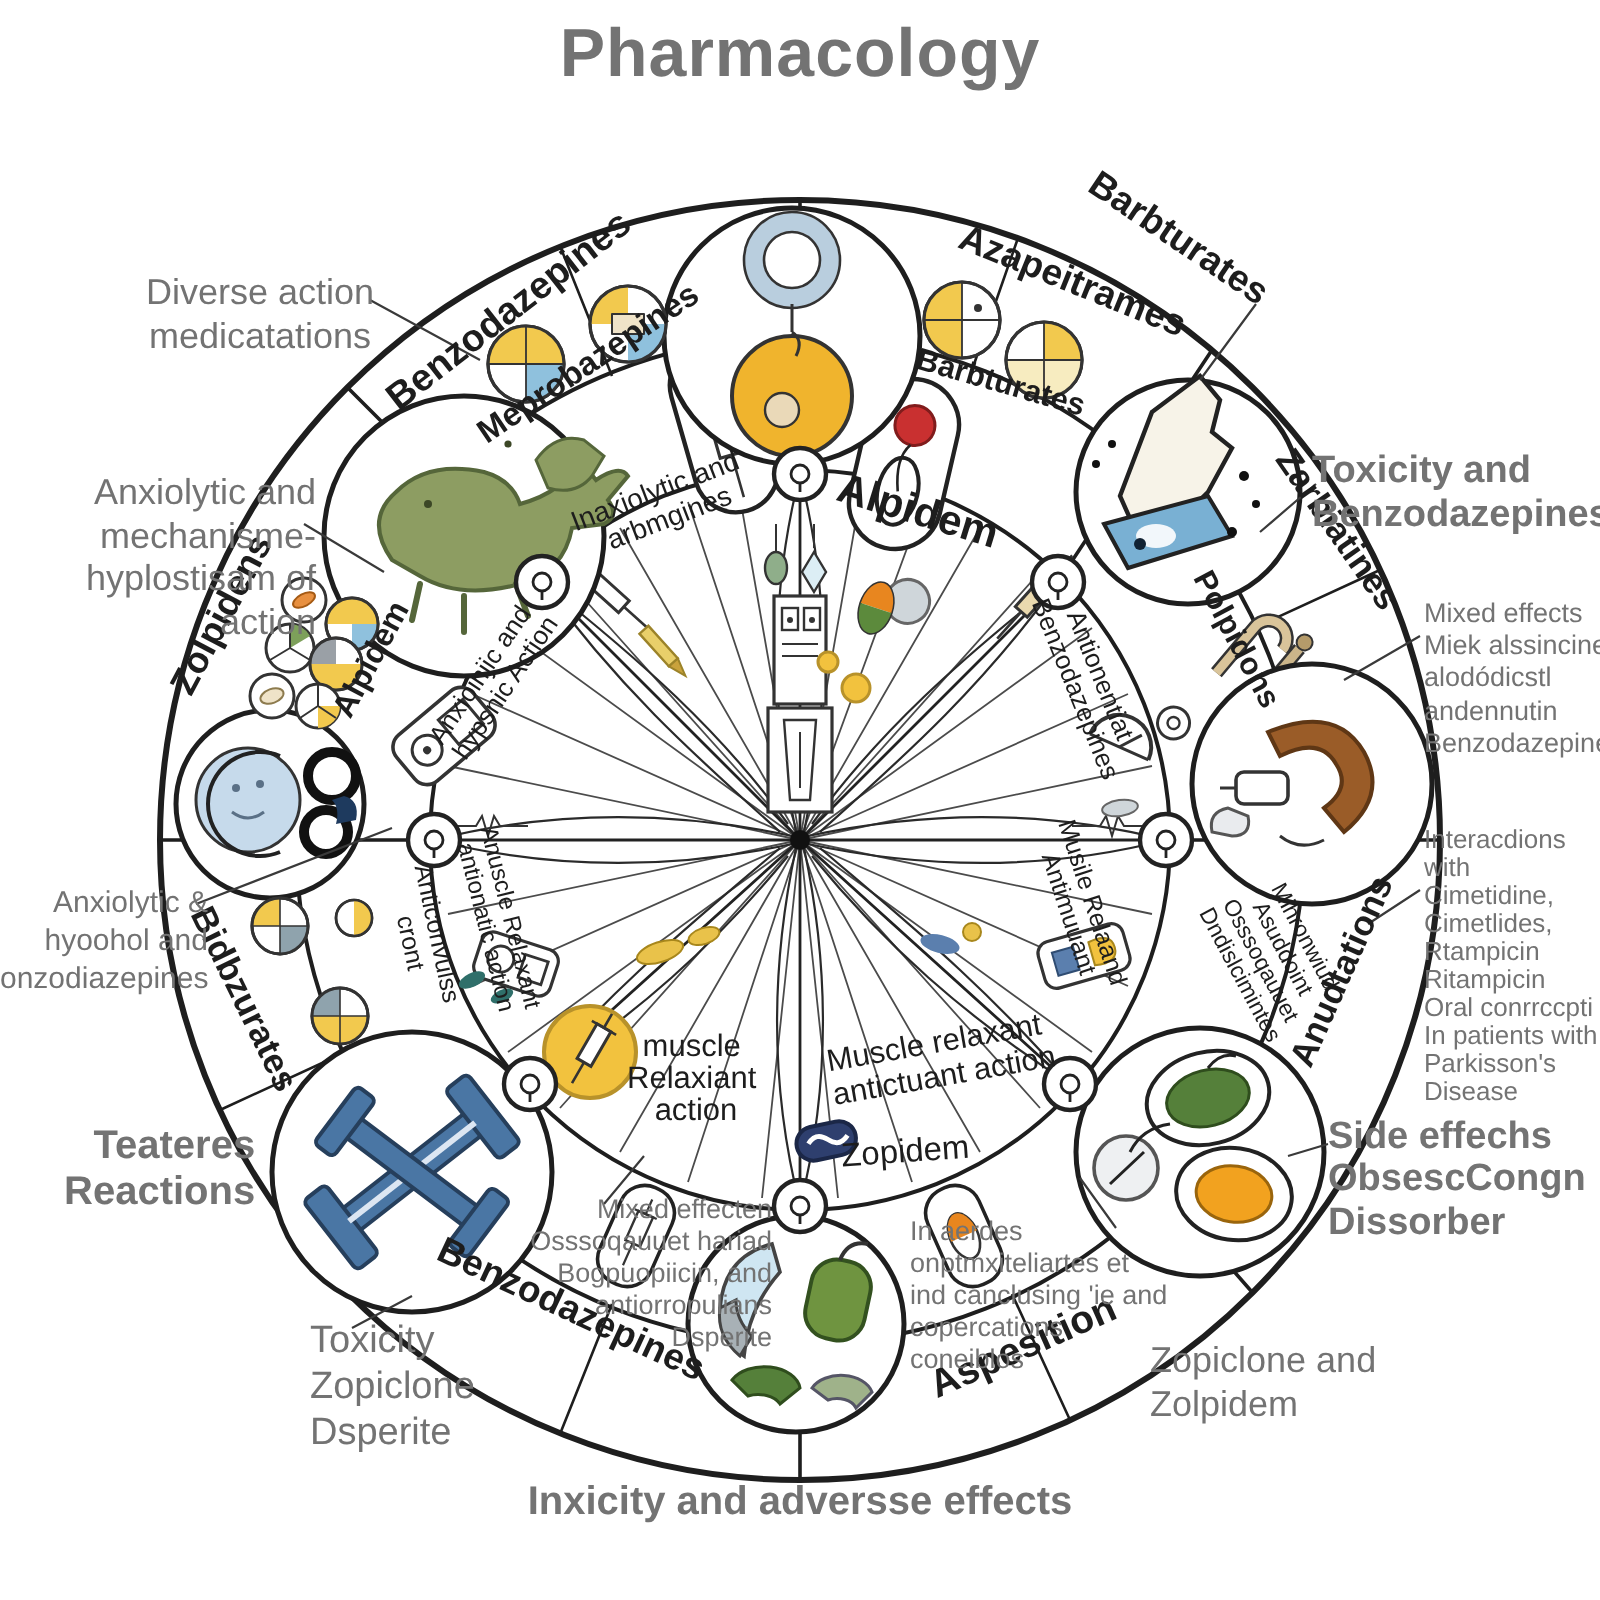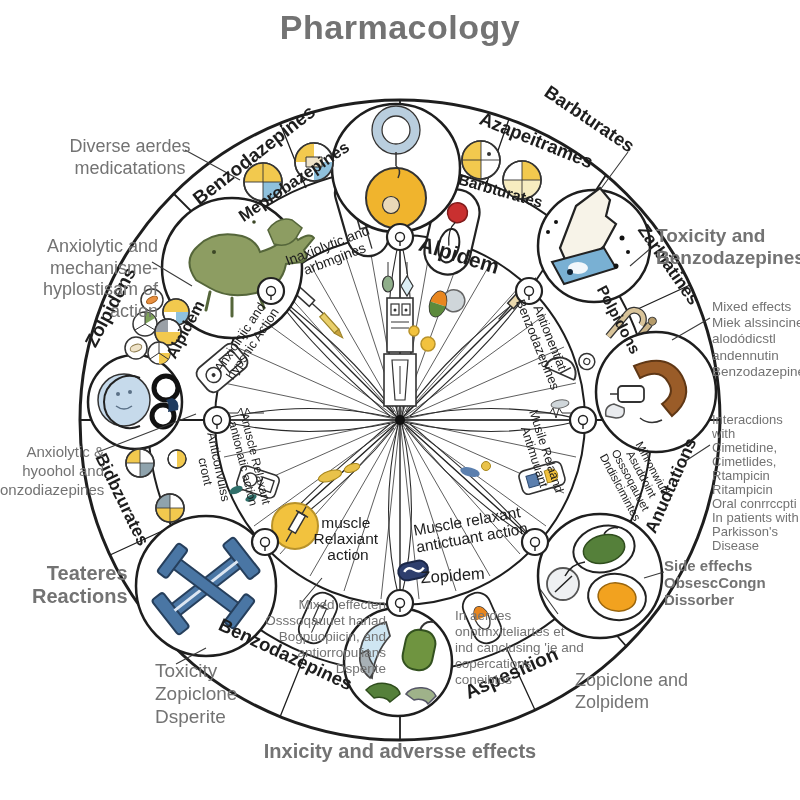--- a/index.html
+++ b/index.html
@@ -14,21 +14,21 @@
   #caption{left:0;top:740px;width:800px;text-align:center;font-size:20px;font-weight:700;}
   #ann-diverse{left:50px;top:136px;width:160px;text-align:center;font-size:18px;line-height:1.2;}
   #ann-anxmech{left:6px;top:236px;width:152px;text-align:right;font-size:18px;line-height:1.2;}
   #ann-anxhyo{left:0;top:443px;width:104px;text-align:right;font-size:15px;line-height:1.25;}
   #ann-teateres{left:32px;top:562px;font-size:20px;font-weight:700;line-height:1.15;text-align:right;}
   #ann-toxzop{left:155px;top:660px;font-size:19px;line-height:1.2;}
   #ann-andeabum{left:615px;top:136px;font-size:17px;line-height:1.2;}
   #ann-toxbetre{left:656px;top:225px;font-size:19px;font-weight:700;line-height:1.15;}
   #ann-mixed{left:712px;top:299px;width:92px;font-size:13.5px;line-height:1.2;}
   #ann-inter{left:712px;top:413px;width:92px;font-size:13px;line-height:1.08;}
-  #ann-side{left:664px;top:558px;font-size:15px;font-weight:700;line-height:1.12;}
+  #ann-side{left:664px;top:558px;font-size:19px;font-weight:700;line-height:1.12;}
   #ann-zopzol{left:575px;top:670px;font-size:18px;line-height:1.2;}
   #ann-mixeff{left:246px;top:597px;width:140px;text-align:right;font-size:13.5px;line-height:1.18;}
   #ann-aerdes{left:455px;top:608px;width:162px;font-size:13.5px;line-height:1.18;}
 </style>
 </head>
 <body>
 
 <div id="canvas">
 
 <svg viewBox="0 0 800 800" width="800" height="800">
@@ -421,21 +421,21 @@
     </text>
     <text class="ilm" transform="translate(470,526) rotate(-10)" text-anchor="middle" font-size="15.5">
       <tspan x="0" dy="0">Muscle relaxant</tspan>
       <tspan x="0" dy="17">antictuant action</tspan>
     </text>
     <text class="ilm" transform="translate(453,581) rotate(-4)" text-anchor="middle" font-size="16.5">Zopidem</text>
   </g>
 </svg>
 
   <div class="ann" id="title">Pharmacology</div>
-  <div class="ann" id="ann-diverse">Diverse aerdes
+  <div class="ann" id="ann-diverse">Diverse action
 medicatations</div>
   <div class="ann" id="ann-anxmech">Anxiolytic and
 mechanisme-
 hyplostisam of
 action</div>
   <div class="ann" id="ann-anxhyo">Anxiolytic &amp;
 hyoohol and
 onzodiazepines</div>
   <div class="ann" id="ann-teateres">Teateres
 Reactions</div>

